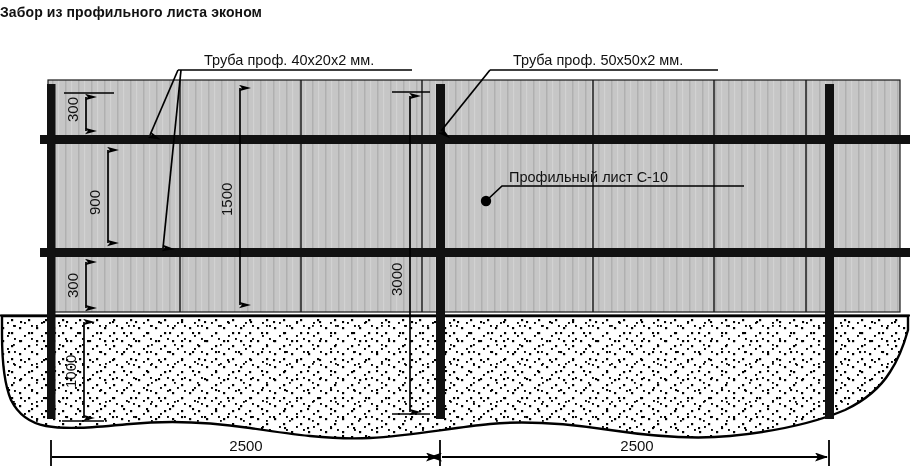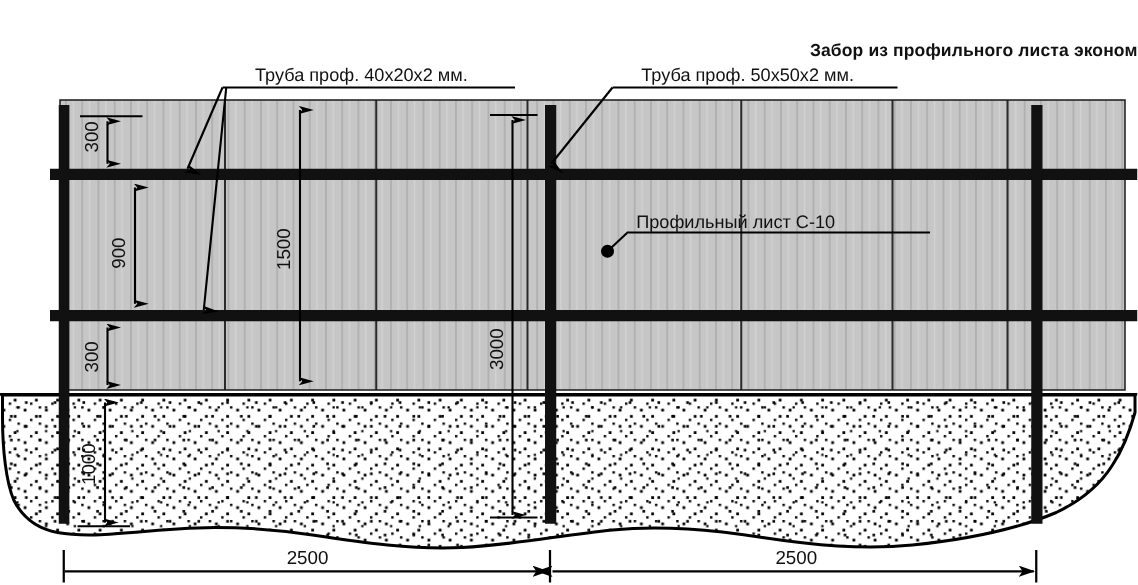--- a/index.html
+++ b/index.html
@@ -6,24 +6,23 @@
   body{
     width:910px;height:468px;
     background:#ffffff;
     font-family:"Liberation Sans", sans-serif;
     overflow:hidden;
     position:relative;
   }
   #stage{position:absolute;left:0;top:0;width:910px;height:468px;}
   #title{
     position:absolute;left:0;top:4px;width:910px;
-    text-align:right;
+    text-align:left;
     font-size:14px;font-weight:bold;color:#111;
     letter-spacing:0.1px;
-    margin-top:28px;
   }
   svg{position:absolute;left:0;top:0;}
   .lbl{font-family:"Liberation Sans", sans-serif;font-size:14.5px;fill:#111;}
   .dim{font-family:"Liberation Sans", sans-serif;font-size:15px;fill:#111;}
   .dimv{font-family:"Liberation Sans", sans-serif;font-size:15px;fill:#111;}
 </style>
 </head>
 <body>
 
 <div id="stage">

